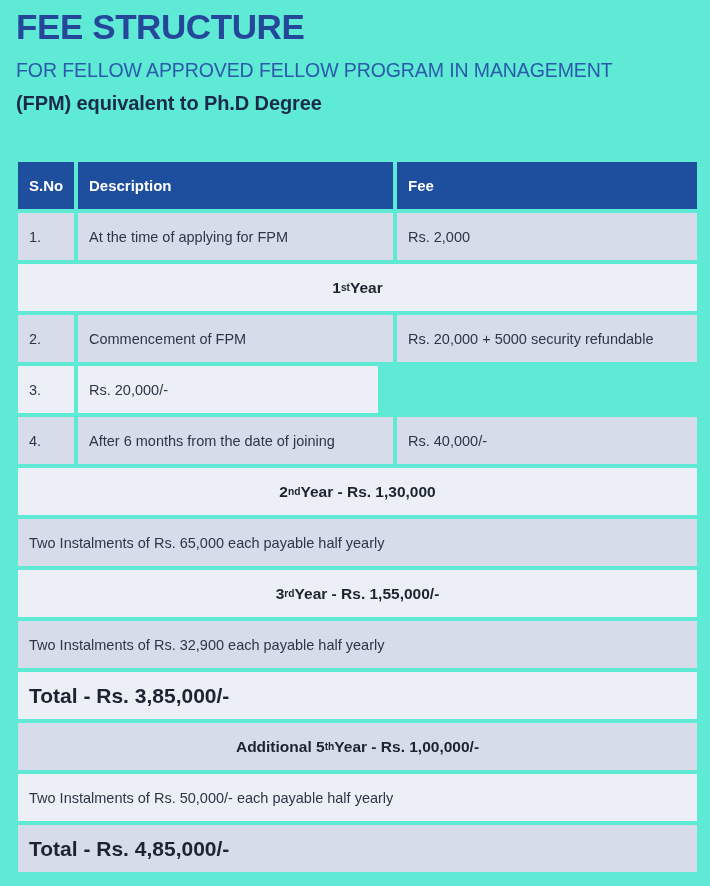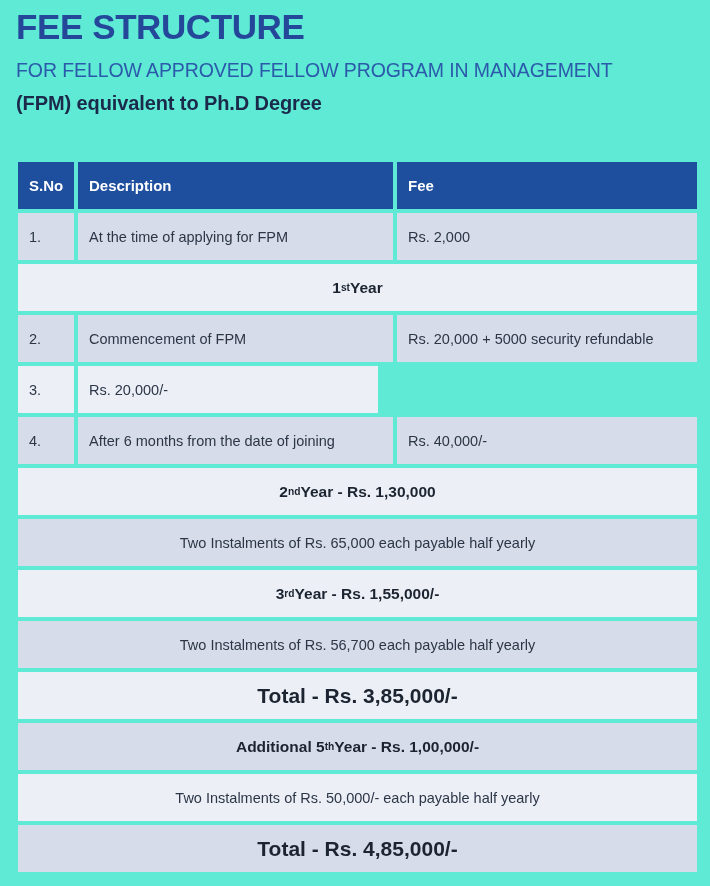--- a/index.html
+++ b/index.html
@@ -95,21 +95,20 @@
   
   .row-full {
     width: 100%;
     display: flex;
     align-items: center;
     min-height: 47px;
     font-size: 14.5px;
     color: #2c3647;
     padding: 0 11px;
     margin-bottom: 4px;
-    justify-content: center;
   }
 
   .row-full.centered {
     justify-content: center;
     font-weight: bold;
     font-size: 15.5px;
     color: #1b2430;
     padding: 0;
   }
 
@@ -178,21 +177,21 @@
         </div>
         <div class="row-full shade-dark plain">
           <span>Two Instalments of Rs. 65,000 each payable half yearly</span>
         </div>
         <div class="row-full shade-light centered">
           <span>3</span>
           <sup>rd</sup>
           <span> Year - Rs. 1,55,000/-</span>
         </div>
         <div class="row-full shade-dark plain">
-          <span>Two Instalments of Rs. 56,700 each payable half yearly</span>
+          <span>Two Instalments of Rs. 32,900 each payable half yearly</span>
         </div>
         <div class="row-full shade-light leftbold">
           <span>Total - Rs. 3,85,000/-</span>
         </div>
         <div class="row-full shade-dark centered">
           <span>Additional 5</span>
           <sup>th</sup>
           <span> Year - Rs. 1,00,000/-</span>
         </div>
         <div class="row-full shade-light plain">

